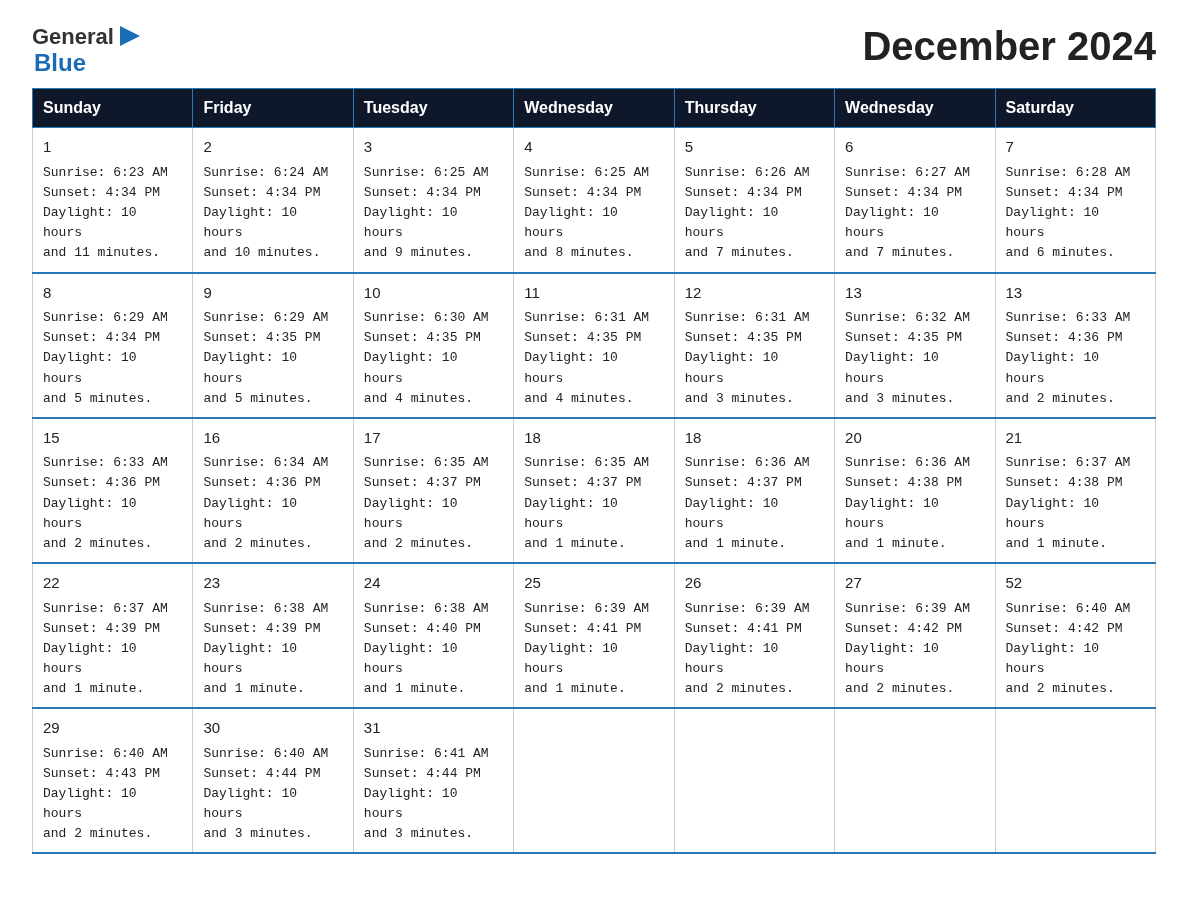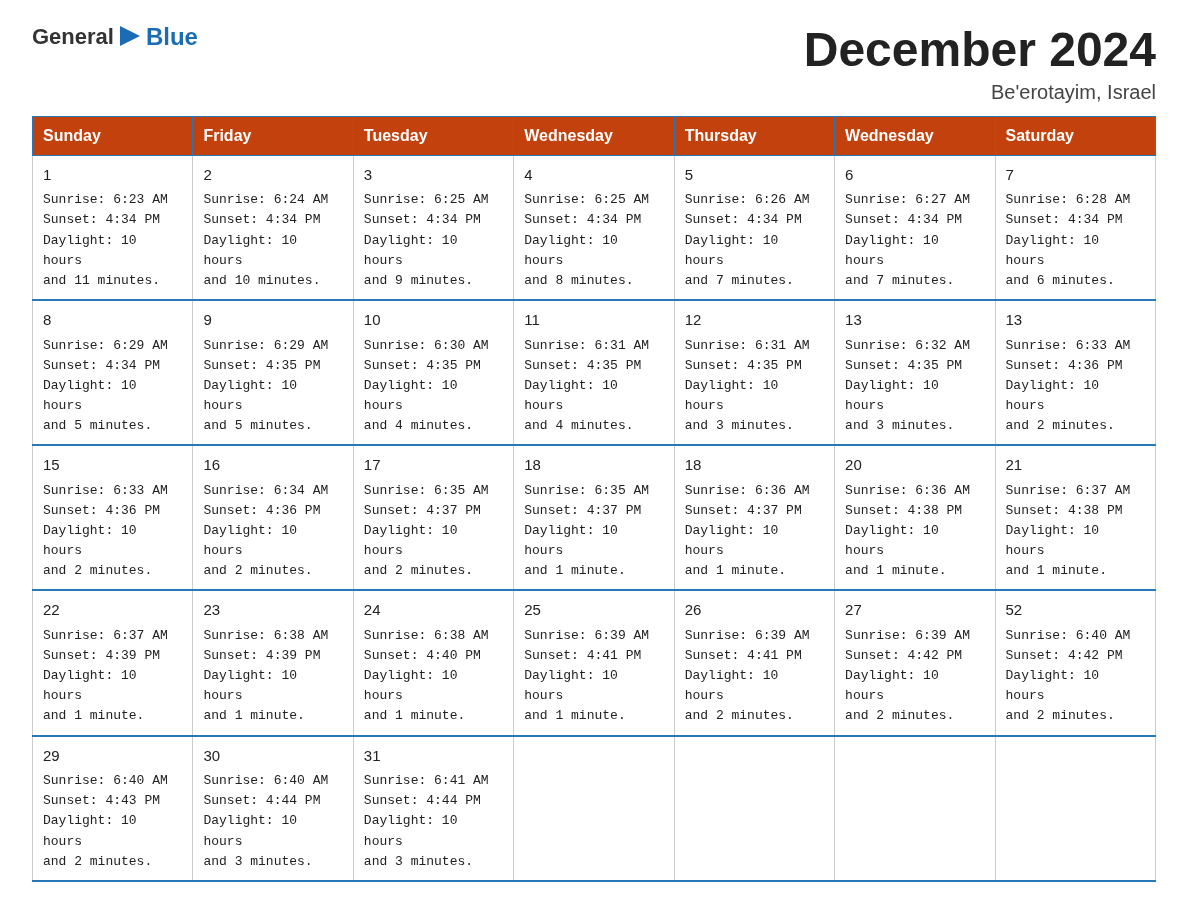--- a/index.html
+++ b/index.html
@@ -28,37 +28,37 @@
     }
     .logo-text-blue {
       font-size: 24px;
       font-weight: bold;
       color: #1a6db5;
     }
     .title-block {
       text-align: right;
     }
     .month-title {
-      font-size: 48px;
+      font-size: 40px;
       font-weight: bold;
       color: #222;
       line-height: 1.1;
     }
     .location-title {
       font-size: 20px;
       color: #444;
       margin-top: 4px;
     }
     table {
       width: 100%;
       border-collapse: collapse;
       margin-top: 12px;
     }
     thead tr th {
-      background-color: #c2410c;
+      background-color: #0f172a;
       color: #fff;
       font-size: 16px;
       font-weight: bold;
       padding: 10px 10px;
       text-align: left;
       border: 1px solid #2878b8;
     }
     tbody tr td {
       vertical-align: top;
       padding: 8px 10px;
@@ -86,33 +86,32 @@
     }
     td.empty {
       background: #fff;
     }
   </style>
 </head>
 <body>
 
 <div class="header-row">
   <div class="logo">
-    <div style="display:flex; flex-direction:row; line-height:1.1;">
+    <div style="display:flex; flex-direction:column; line-height:1.1;">
       <div style="display:flex; align-items:center;">
         <span class="logo-text-general">General</span>
         <svg width="28" height="28" viewBox="0 0 28 28" style="margin-left:2px; margin-top:-2px;">
           <polygon points="4,4 24,14 4,24" fill="#1a6db5"></polygon>
         </svg>
       </div>
       <span class="logo-text-blue" style="margin-left:2px;">Blue</span>
     </div>
   </div>
   <div class="title-block">
     <div class="month-title">December 2024</div>
-    <div class="location-title">Be'erotayim, Israel</div>
   </div>
 </div>
 
 <table>
   <thead>
     <tr>
     <th>Sunday</th>
         <th>Friday</th>
         <th>Tuesday</th>
         <th>Wednesday</th>

